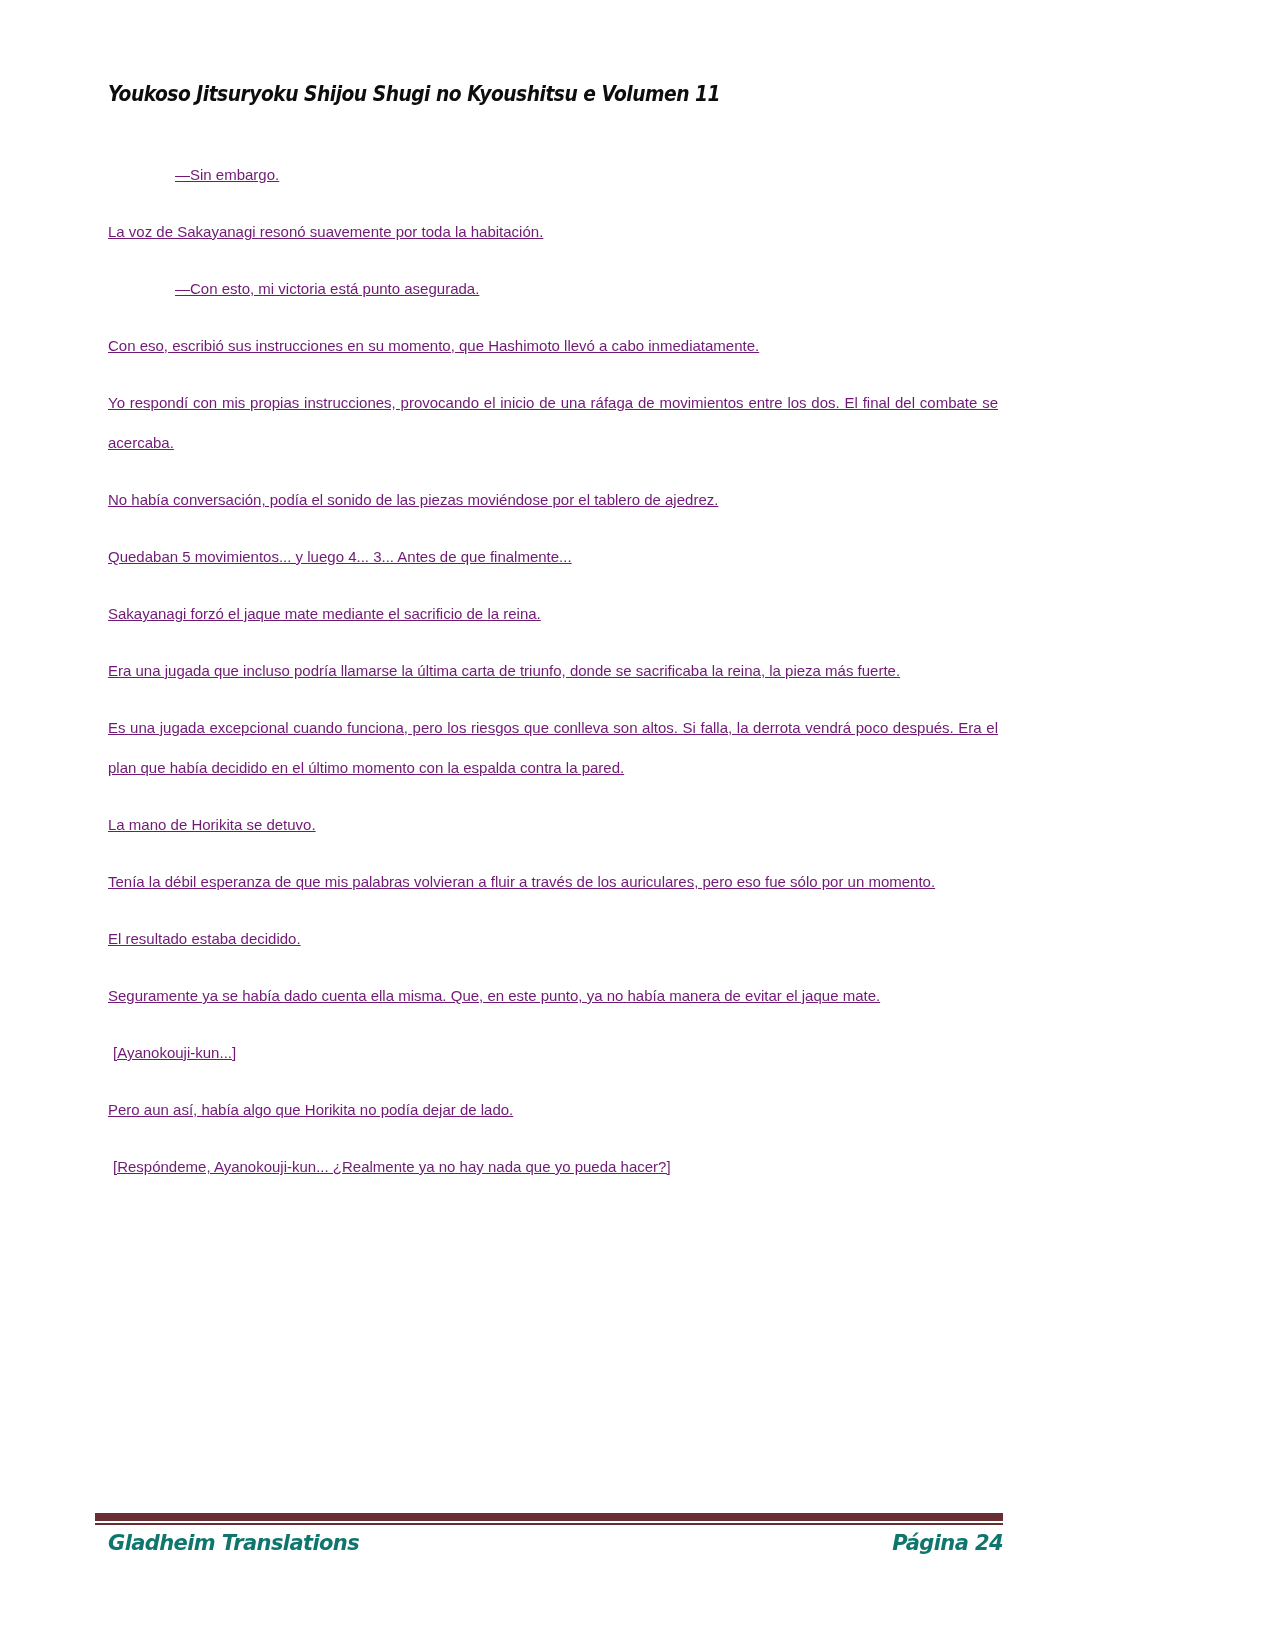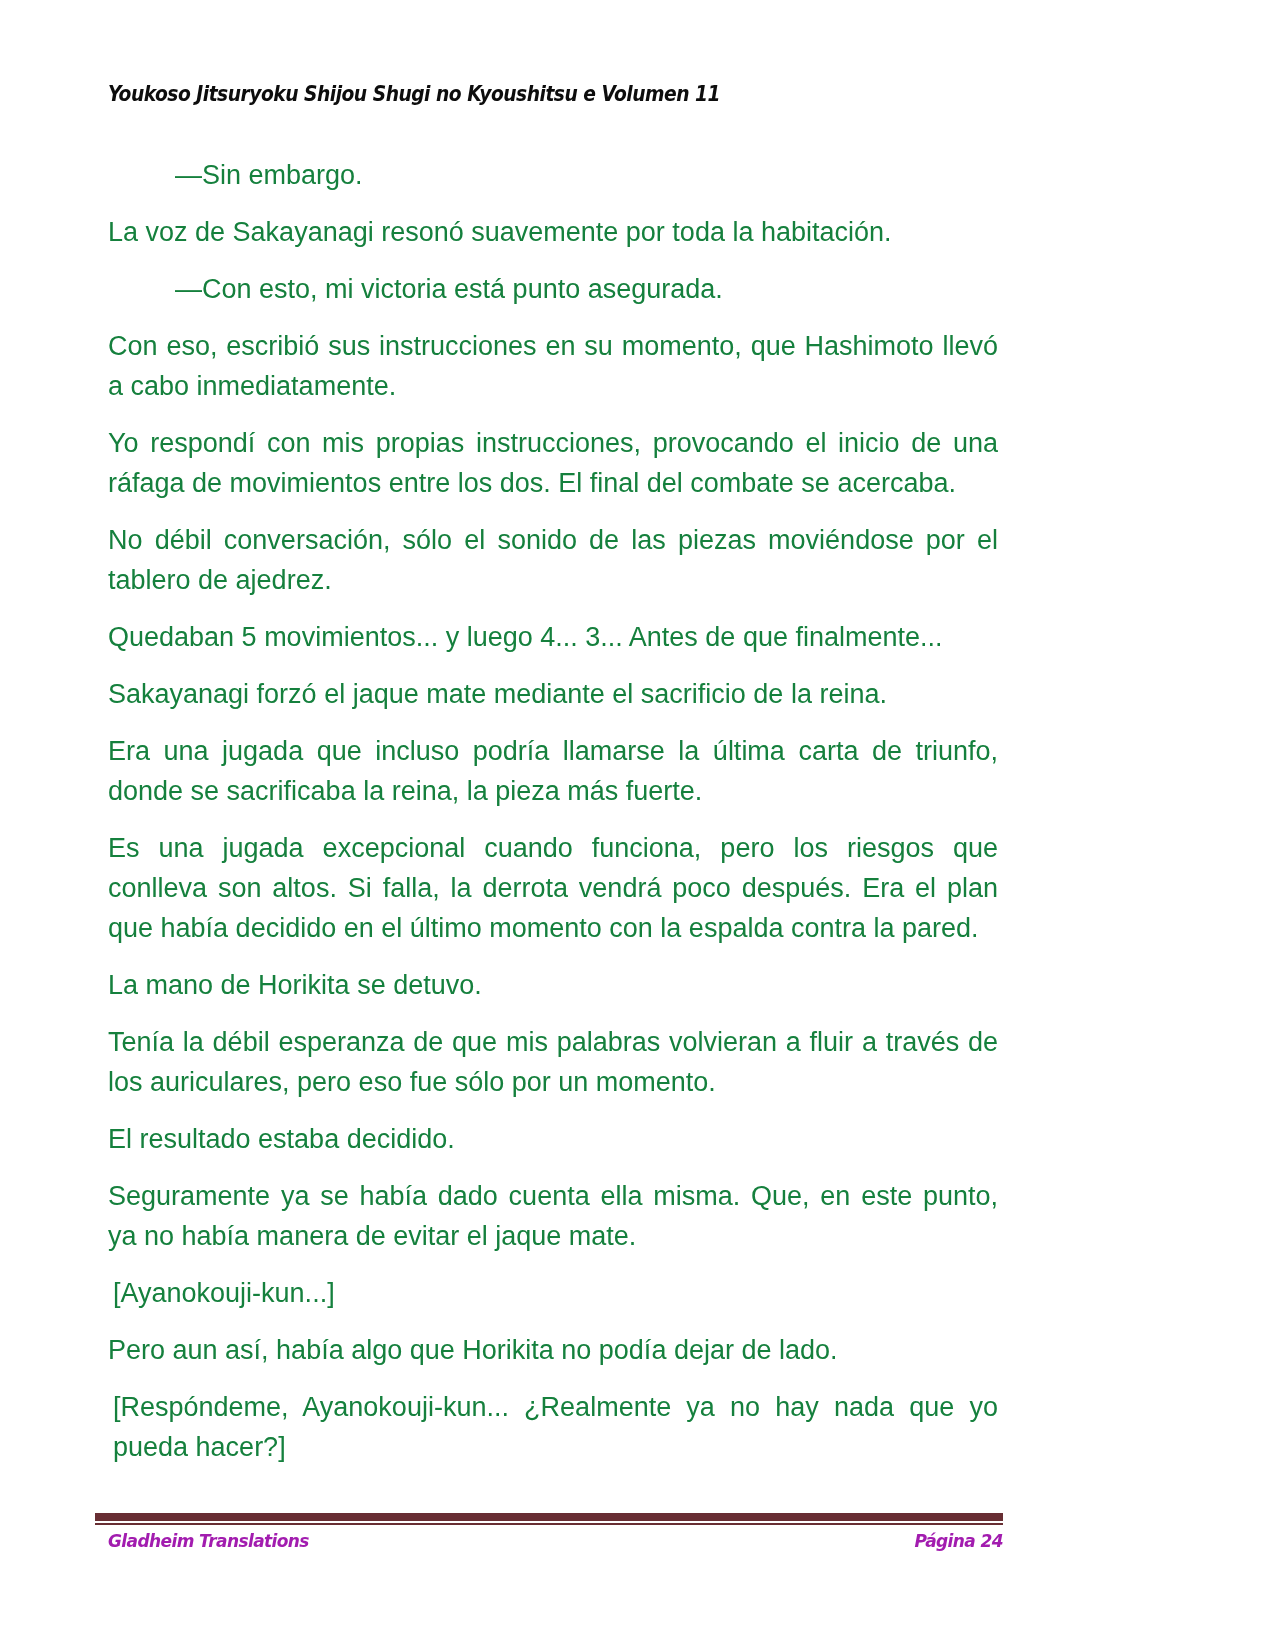--- a/index.html
+++ b/index.html
@@ -32,24 +32,25 @@
     white-space: nowrap;
     transform: scaleX(0.85);
     transform-origin: left center;
   }
   .document-body {
     margin-top: 40px;
     padding: 0 113px 0 108px;
   }
   p.para {
     margin: 0 0 17px 0;
-    font-size: 27px;
+    font-size: 15px;
     line-height: 40px;
     text-align: justify;
-    color: #15803d;
+    color: #701a75;
+    text-decoration: underline;
   }
   p.dialogue {
     text-indent: 67px;
   }
   p.bracket {
     padding-left: 5px;
   }
   .footer {
     position: absolute;
     top: 1502px;
@@ -69,42 +70,42 @@
   .footer-row {
     display: flex;
     justify-content: space-between;
     align-items: baseline;
     padding: 6px 0 0 13px;
   }
   .footer-text {
     font-family: "DejaVu Sans", sans-serif;
     font-weight: bold;
     font-style: italic;
-    font-size: 17px;
+    font-size: 21px;
     letter-spacing: -0.6px;
-    color: #a21caf;
+    color: #0f766e;
     white-space: nowrap;
   }
 </style>
 </head>
 <body>
 
 <div class="page">
 
   <div class="header">
     <span class="header-title">Youkoso Jitsuryoku Shijou Shugi no Kyoushitsu e Volumen 11</span>
   </div>
 
   <div class="document-body">
       <p class="para dialogue">—Sin embargo.</p>
       <p class="para normal">La voz de Sakayanagi resonó suavemente por toda la habitación.</p>
       <p class="para dialogue">—Con esto, mi victoria está punto asegurada.</p>
       <p class="para normal">Con eso, escribió sus instrucciones en su momento, que Hashimoto llevó a cabo inmediatamente.</p>
       <p class="para normal">Yo respondí con mis propias instrucciones, provocando el inicio de una ráfaga de movimientos entre los dos. El final del combate se acercaba.</p>
-      <p class="para normal">No débil conversación, sólo el sonido de las piezas moviéndose por el tablero de ajedrez.</p>
+      <p class="para normal">No había conversación, podía el sonido de las piezas moviéndose por el tablero de ajedrez.</p>
       <p class="para normal">Quedaban 5 movimientos... y luego 4... 3... Antes de que finalmente...</p>
       <p class="para normal">Sakayanagi forzó el jaque mate mediante el sacrificio de la reina.</p>
       <p class="para normal">Era una jugada que incluso podría llamarse la última carta de triunfo, donde se sacrificaba la reina, la pieza más fuerte.</p>
       <p class="para normal">Es una jugada excepcional cuando funciona, pero los riesgos que conlleva son altos. Si falla, la derrota vendrá poco después. Era el plan que había decidido en el último momento con la espalda contra la pared.</p>
       <p class="para normal">La mano de Horikita se detuvo.</p>
       <p class="para normal">Tenía la débil esperanza de que mis palabras volvieran a fluir a través de los auriculares, pero eso fue sólo por un momento.</p>
       <p class="para normal">El resultado estaba decidido.</p>
       <p class="para normal">Seguramente ya se había dado cuenta ella misma. Que, en este punto, ya no había manera de evitar el jaque mate.</p>
       <p class="para bracket">[Ayanokouji-kun...]</p>
       <p class="para normal">Pero aun así, había algo que Horikita no podía dejar de lado.</p>

